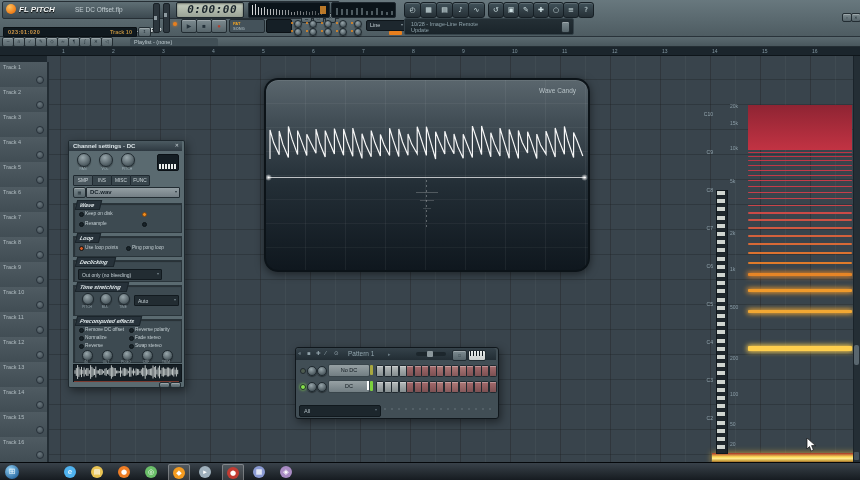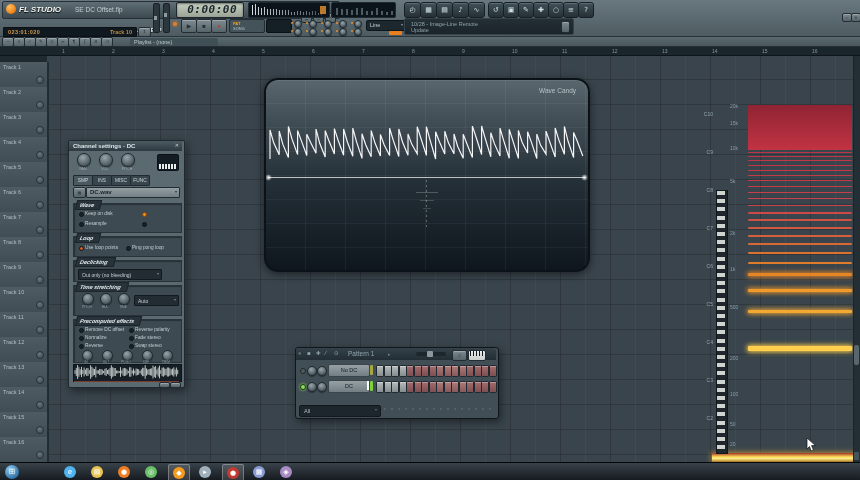--- a/index.html
+++ b/index.html
@@ -52,21 +52,21 @@
   .c-silver{background:linear-gradient(180deg,#b7bcbc,#848d8f)}
   .c-red{background:linear-gradient(180deg,#a56a6c,#7c5153)}
   .c-redlight{background:linear-gradient(180deg,#b07a78,#86595b)}
 </style>
 </head>
 <body>
 
 <div id="toolbar" class="abs">
   <div id="titleblock" class="abs">
     <div class="abs" style="left:3px;top:2px;width:10px;height:10px;border-radius:50%;background:radial-gradient(circle at 35% 30%,#ffc15e,#ef7d18 70%)"></div>
-    <div class="abs" style="left:16px;top:3px;font:italic bold 8px/10px 'Liberation Sans',sans-serif;color:#f4f7f6;text-shadow:0 1px 1px #000">FL STUDIO</div>
+    <div class="abs" style="left:16px;top:3px;font:italic bold 8px/10px 'Liberation Sans',sans-serif;color:#f4f7f6;text-shadow:0 1px 1px #000">FL PITCH</div>
     <div class="abs" style="left:72px;top:4px;font-size:6.5px;color:#c2cdd1">SE DC Offset.flp</div>
     <div id="winbtns" class="abs" style="right:3px;top:3px"><div class="btn3d" style="display: inline-block; width: 9px; height: 8px; margin-left: 1px; font-size: 4px; line-height: 8px; text-align: center; color: rgb(28, 42, 49);">▁</div><div class="btn3d" style="display: inline-block; width: 9px; height: 8px; margin-left: 1px; font-size: 4px; line-height: 8px; text-align: center; color: rgb(28, 42, 49);">▢</div><div class="btn3d" style="display: inline-block; width: 9px; height: 8px; margin-left: 1px; font-size: 4px; line-height: 8px; text-align: center; color: rgb(28, 42, 49);">✕</div></div>
   </div>
   <div id="menubar" class="abs" style="left:4px;top:18px;height:8px;white-space:nowrap"><div style="display: inline-block; margin-right: 5px; font-weight: bold; font-size: 5.5px; color: rgb(234, 240, 241); text-shadow: rgba(0, 0, 0, 0.7) 0px 1px 1px;">FILE</div><div style="display: inline-block; margin-right: 5px; font-weight: bold; font-size: 5.5px; color: rgb(234, 240, 241); text-shadow: rgba(0, 0, 0, 0.7) 0px 1px 1px;">EDIT</div><div style="display: inline-block; margin-right: 5px; font-weight: bold; font-size: 5.5px; color: rgb(234, 240, 241); text-shadow: rgba(0, 0, 0, 0.7) 0px 1px 1px;">CHANNELS</div><div style="display: inline-block; margin-right: 5px; font-weight: bold; font-size: 5.5px; color: rgb(234, 240, 241); text-shadow: rgba(0, 0, 0, 0.7) 0px 1px 1px;">VIEW</div><div style="display: inline-block; margin-right: 5px; font-weight: bold; font-size: 5.5px; color: rgb(234, 240, 241); text-shadow: rgba(0, 0, 0, 0.7) 0px 1px 1px;">OPTIONS</div><div style="display: inline-block; margin-right: 5px; font-weight: bold; font-size: 5.5px; color: rgb(234, 240, 241); text-shadow: rgba(0, 0, 0, 0.7) 0px 1px 1px;">TOOLS</div><div style="display: inline-block; margin-right: 5px; font-weight: bold; font-size: 5.5px; color: rgb(234, 240, 241); text-shadow: rgba(0, 0, 0, 0.7) 0px 1px 1px;">HELP</div></div>
   <div class="abs" style="left:3px;top:27px;width:132px;height:8px;background:#10191f;border:1px solid #0a1014;border-radius:1px">
     <span class="abs" style="left:4px;top:1px;font:bold 5.5px/6px 'Liberation Sans',sans-serif;color:#d29a4a;letter-spacing:.4px">023:01:020</span>
     <span class="abs" style="right:4px;top:1px;font:bold 5.5px/6px 'Liberation Sans',sans-serif;color:#b98d3f">Track 10</span>
   </div>
   <div class="btn3d abs" style="left:138px;top:27px;width:11px;height:8px;font-size:4px;line-height:8px;text-align:center;color:#1e2b32">⇕</div>
   <div class="abs" style="left:153px;top:3px;width:5px;height:28px;background:#2c363d;border:1px solid #1a2228;border-radius:2px">

